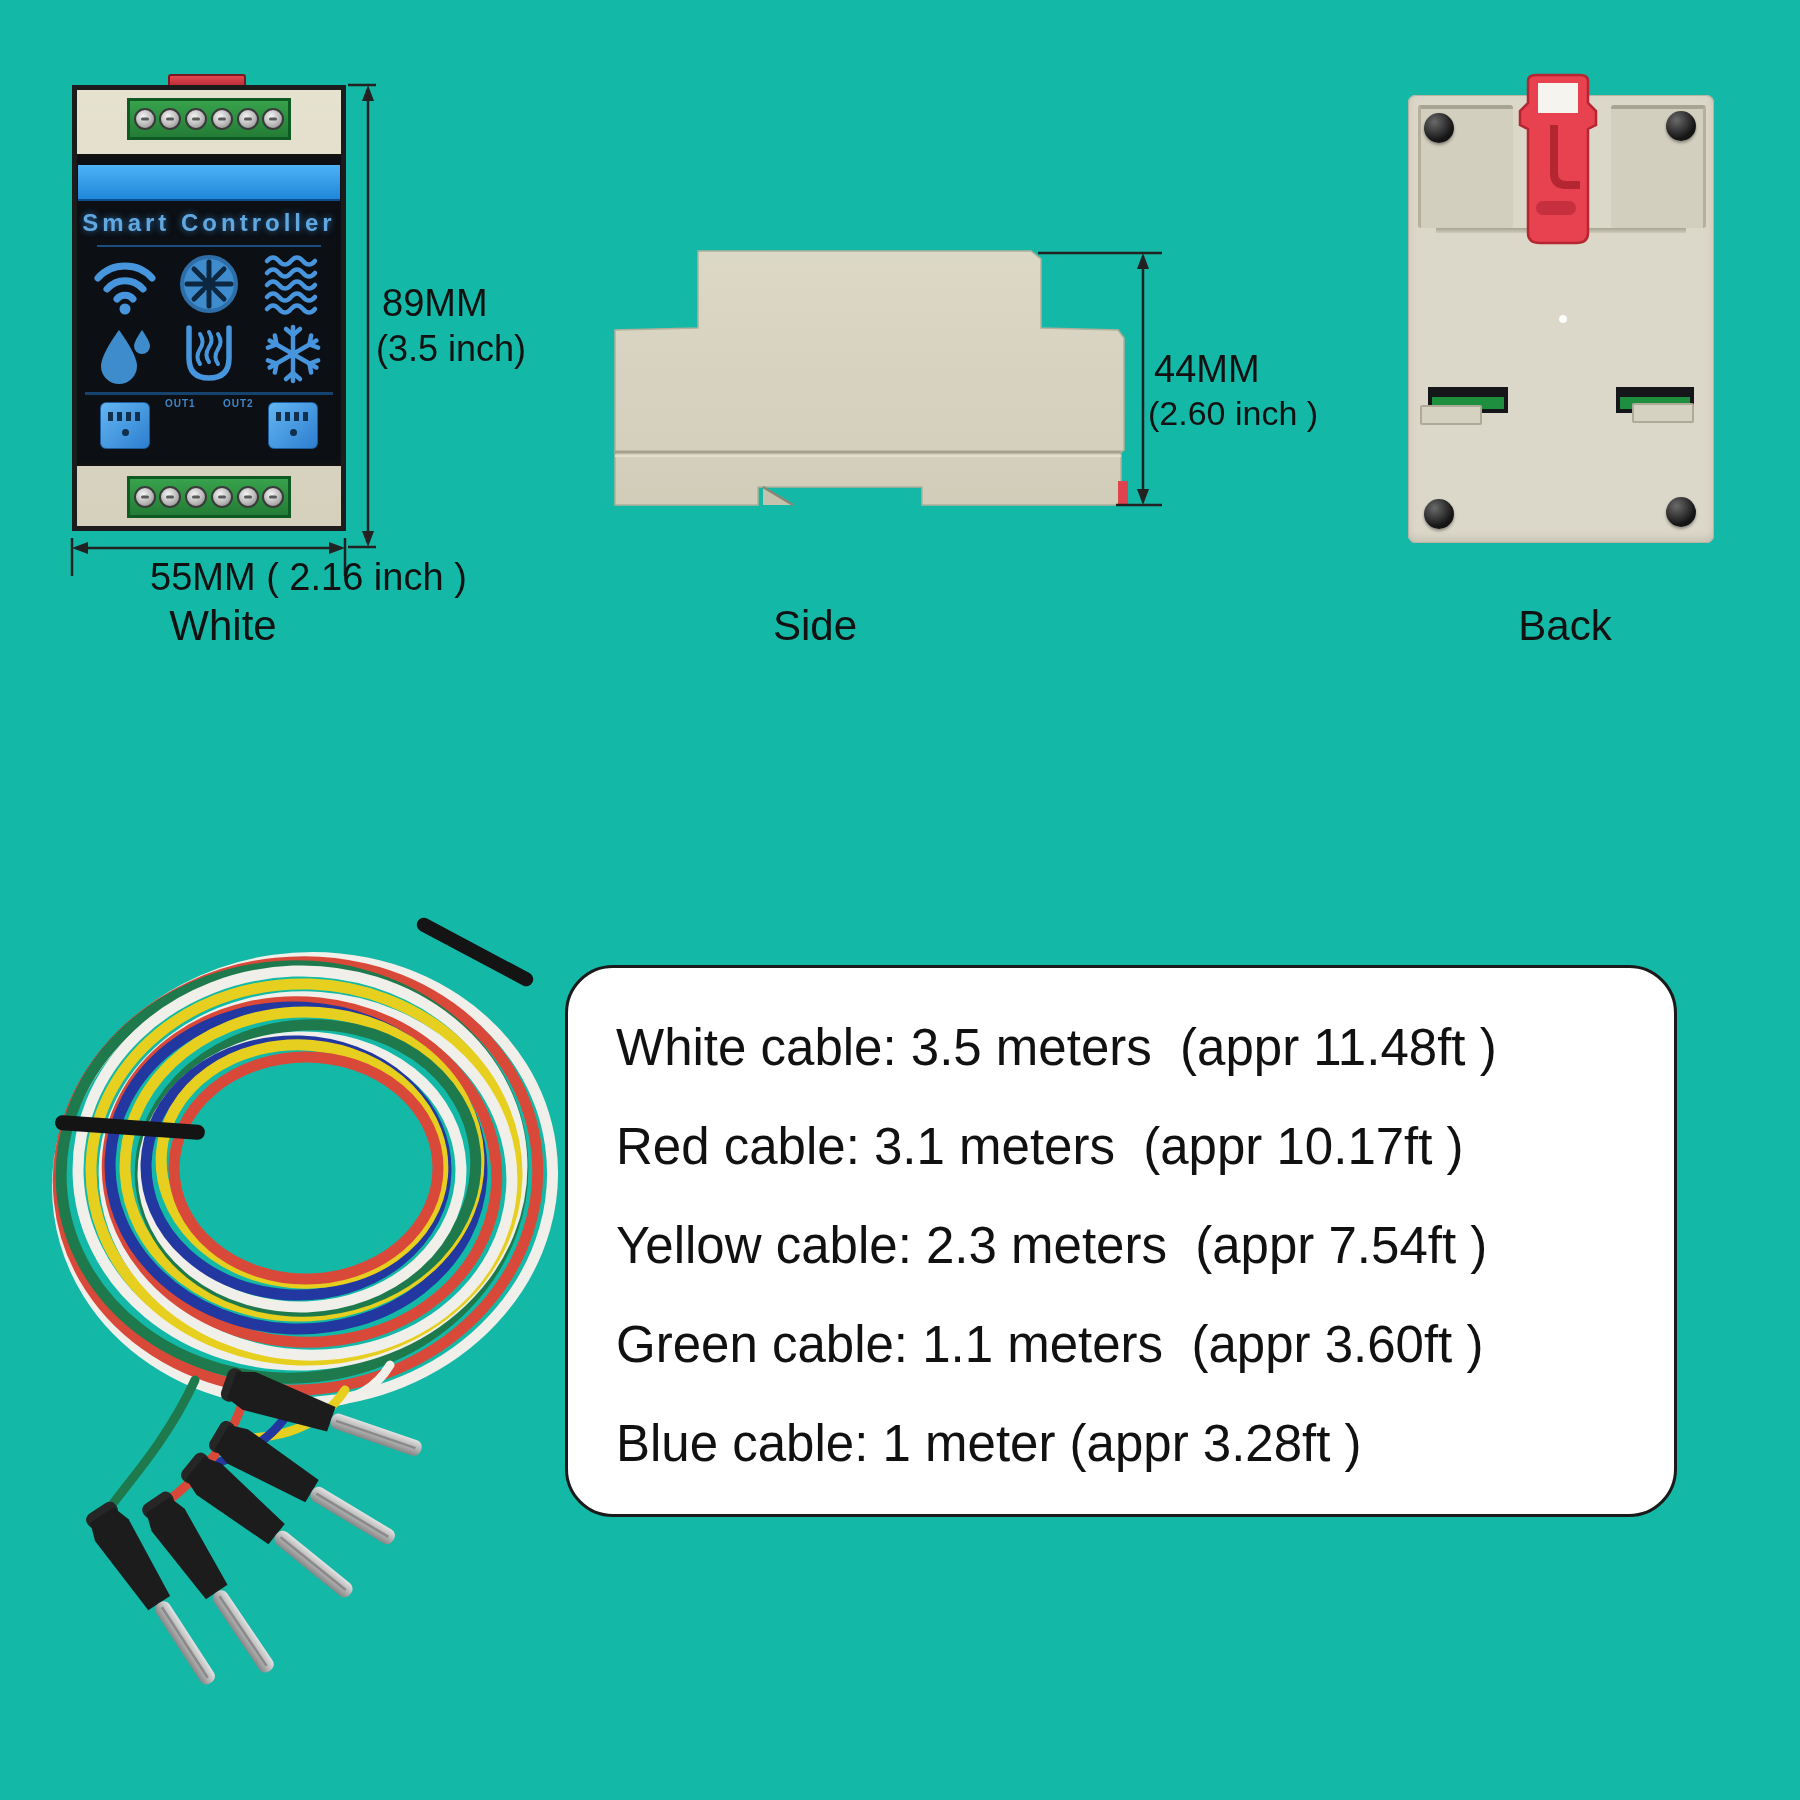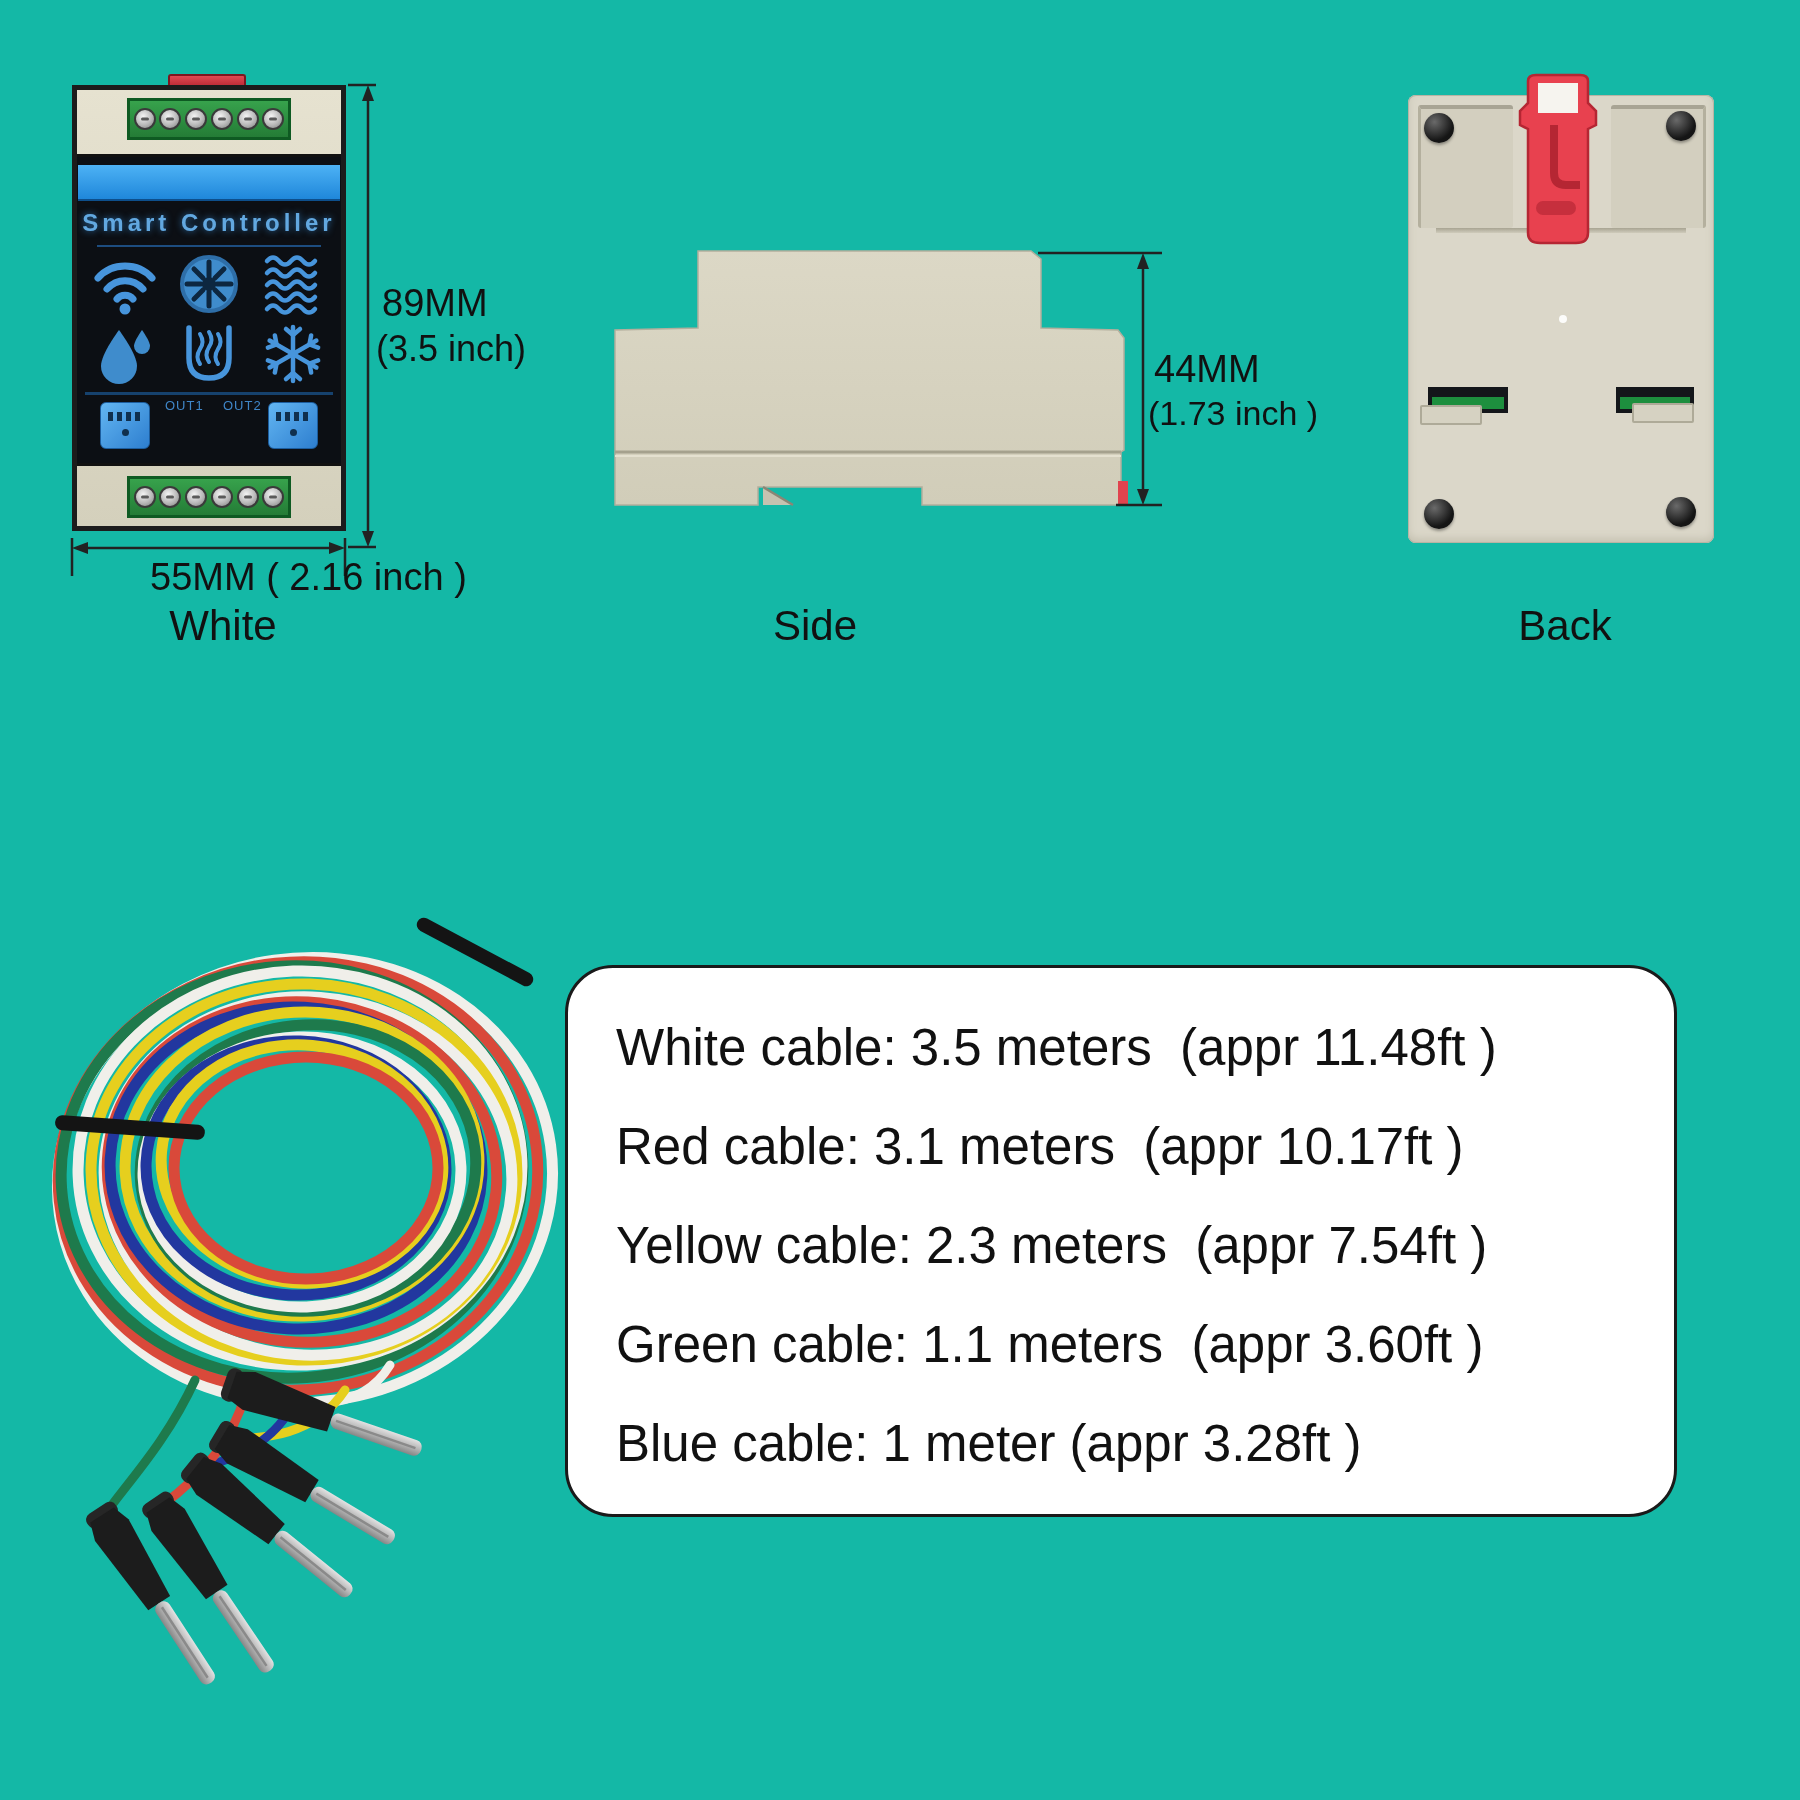--- a/index.html
+++ b/index.html
@@ -57,21 +57,21 @@
   }
   .icon-grid {
     position:absolute; left:6px; top:92px; width:252px; height:140px;
     display:grid; grid-template-columns:repeat(3,84px); grid-template-rows:70px 70px;
     place-items:center;
   }
   .panel-rule2 {
     position:absolute; left:8px; right:8px; top:235px; height:3px; background:#16426e;
   }
   .out-label {
-    position:absolute; top:241px; font-size:13px; font-weight:normal;
+    position:absolute; top:241px; font-size:10px; font-weight:bold;
     color:#3f86c8; letter-spacing:1px;
   }
   .relay-box {
     position:absolute; top:245px; width:50px; height:47px; border-radius:6px;
     background:linear-gradient(135deg,#63b6f2,#2d7ecf);
     border:1px solid #1c5d9e; padding-top:9px;
   }
   .relay-marks {
     margin:0 auto; width:34px; height:9px;
     background:repeating-linear-gradient(90deg,#10304e 0 5px,transparent 5px 9px);
@@ -293,21 +293,21 @@
   </svg>
 
   <svg class="abs" style="left:1030px; top:248px;" width="140" height="270">
     <line x1="8" y1="5" x2="132" y2="5" stroke="#222" stroke-width="2.5"></line>
     <line x1="86" y1="257" x2="132" y2="257" stroke="#222" stroke-width="2.5"></line>
     <line x1="113" y1="14" x2="113" y2="248" stroke="#222" stroke-width="2.5"></line>
     <polygon points="113,5 107,21 119,21" fill="#222"></polygon>
     <polygon points="113,257 107,241 119,241" fill="#222"></polygon>
   </svg>
   <div class="dim-text" style="left:1154px; top:348px;">44MM</div>
-  <div class="dim-text" style="left:1148px; top:394px; font-size:34px;">(1.73 inch )</div>
+  <div class="dim-text" style="left:1148px; top:394px; font-size:34px;">(2.60 inch )</div>
   <div class="view-label" style="left:755px; top:602px; width:120px;">Side</div>
 
   <div class="back-device">
     <div class="back-recess" style="left:10px;"></div>
     <div class="back-recess" style="right:8px; border-left:none; border-right:3px solid #b4b09e;"></div>
     <div class="back-ledge"></div>
 
     <svg class="abs" style="left:110px; top:-22px;" width="86" height="176" viewBox="0 0 86 176">
       <path d="M10,30 L2,38 L2,52 L10,56 L10,160 Q10,170 22,170 L58,170 Q70,170 70,160 L70,56 L78,52 L78,38 L70,30 L70,8 Q70,2 62,2 L18,2 Q10,2 10,8 Z" fill="#e8414f" stroke="#b52633" stroke-width="2.5"></path>
       <rect x="20" y="10" width="40" height="30" fill="#f6f4ef"></rect>

